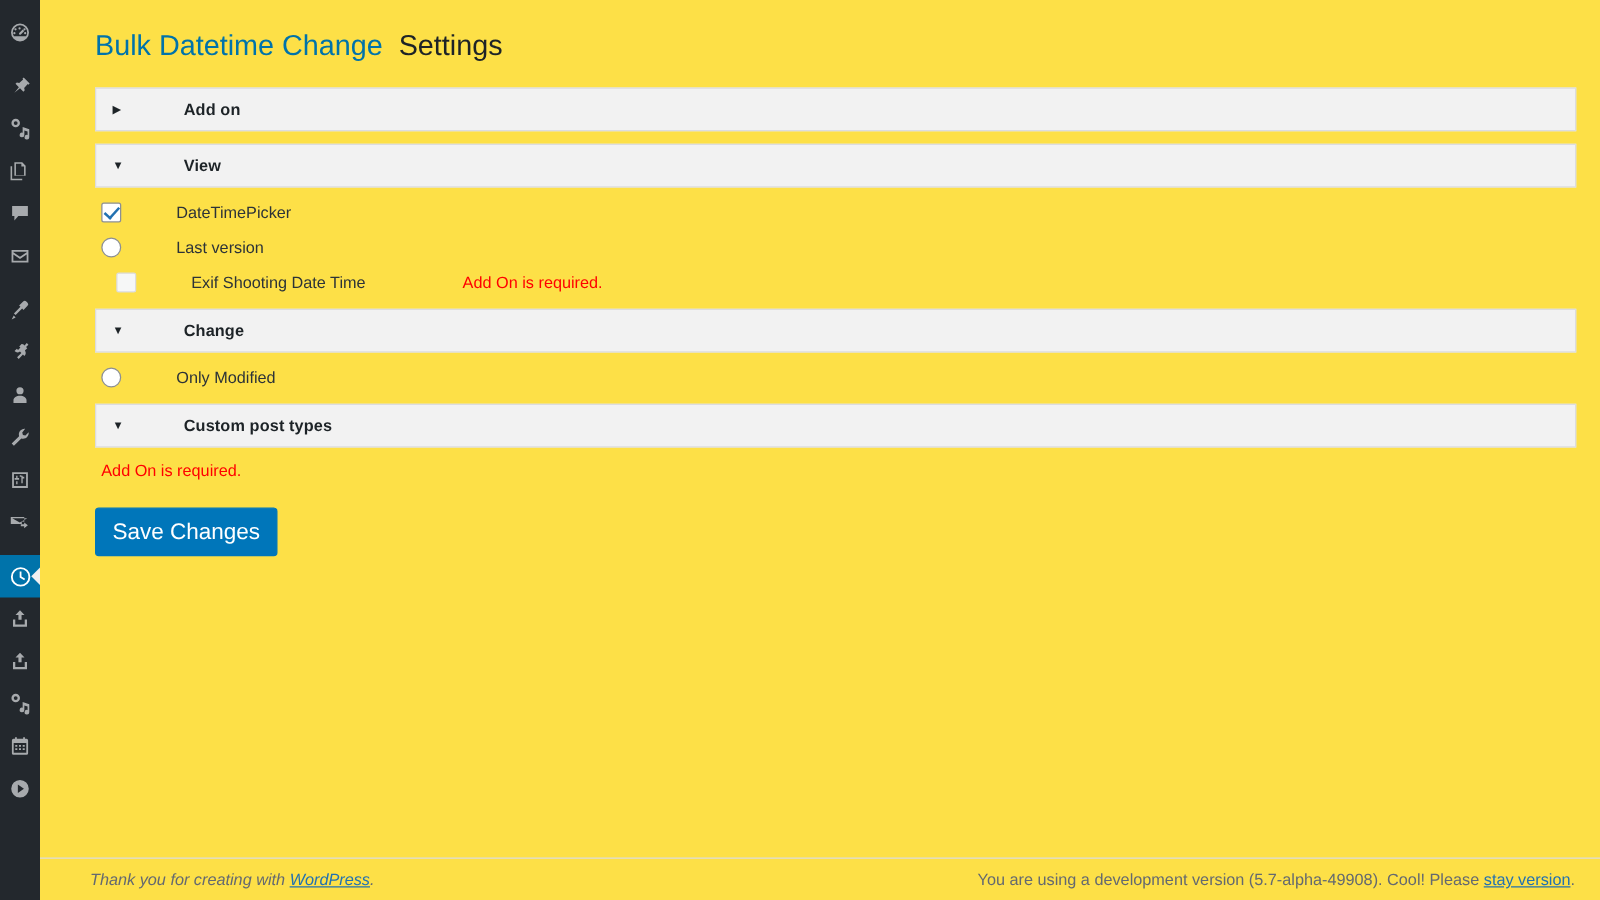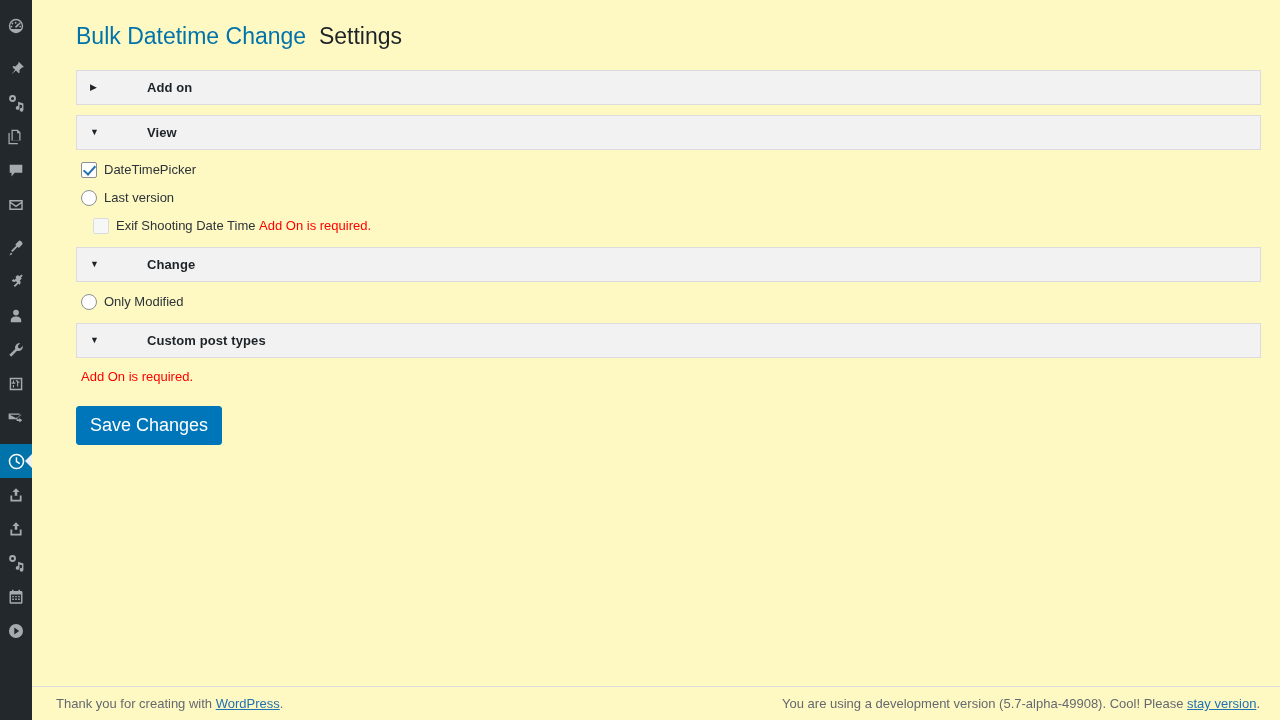--- a/index.html
+++ b/index.html
@@ -38,21 +38,21 @@
     border-top: 8px solid transparent;
     border-bottom: 8px solid transparent;
     border-right: 8px solid #f0f0f1;
   }
   .menu-sep { height: 9px; width: 32px; }
 
   
   #wpcontent {
     position: absolute; left: 32px; top: 0;
     width: 1248px; height: 720px;
-    background: #fef9c3;
+    background: #fde047;
   }
   #wpbody-content {
     padding: 10px 20px 0 20px;
   }
 
   h1.page-title {
     margin: 12px 0 18px 24px;
     font-size: 23px;
     font-weight: 400;
     line-height: 1.3;
@@ -92,21 +92,21 @@
 
   
   .opt-row {
     display: flex;
     align-items: center;
     height: 28px;
     padding-left: 5px;
     font-size: 13px;
     color: #2c3338;
   }
-  .opt-row label { display: flex; align-items: center; cursor: pointer; }
+  .opt-row label { display: flex; align-items: center; cursor: pointer; gap: 37px; }
   .opt-row.disabled label { cursor: default; }
 
   
   .cb {
     position: relative;
     width: 16px; height: 16px;
     min-width: 16px;
     border: 1px solid #8c8f94;
     background: #fff;
     border-radius: 2px;
@@ -176,21 +176,22 @@
     height: 34px;
     padding: 0 20px 0 0;
     border-top: 1px solid #dcdcde;
     display: flex;
     align-items: center;
     font-size: 13px;
     color: #646970;
   }
   #footer-left {
     flex: 1;
-    padding-left: 24px;
+    padding-left: 40px;
+    font-style: italic;
   }
   #footer-right { text-align: right; }
   #wpfooter a { color: #2271b1; }
   #footer-left a { color: #2271b1; }
 </style>
 </head>
 <body>
 
 <div id="app">
 

